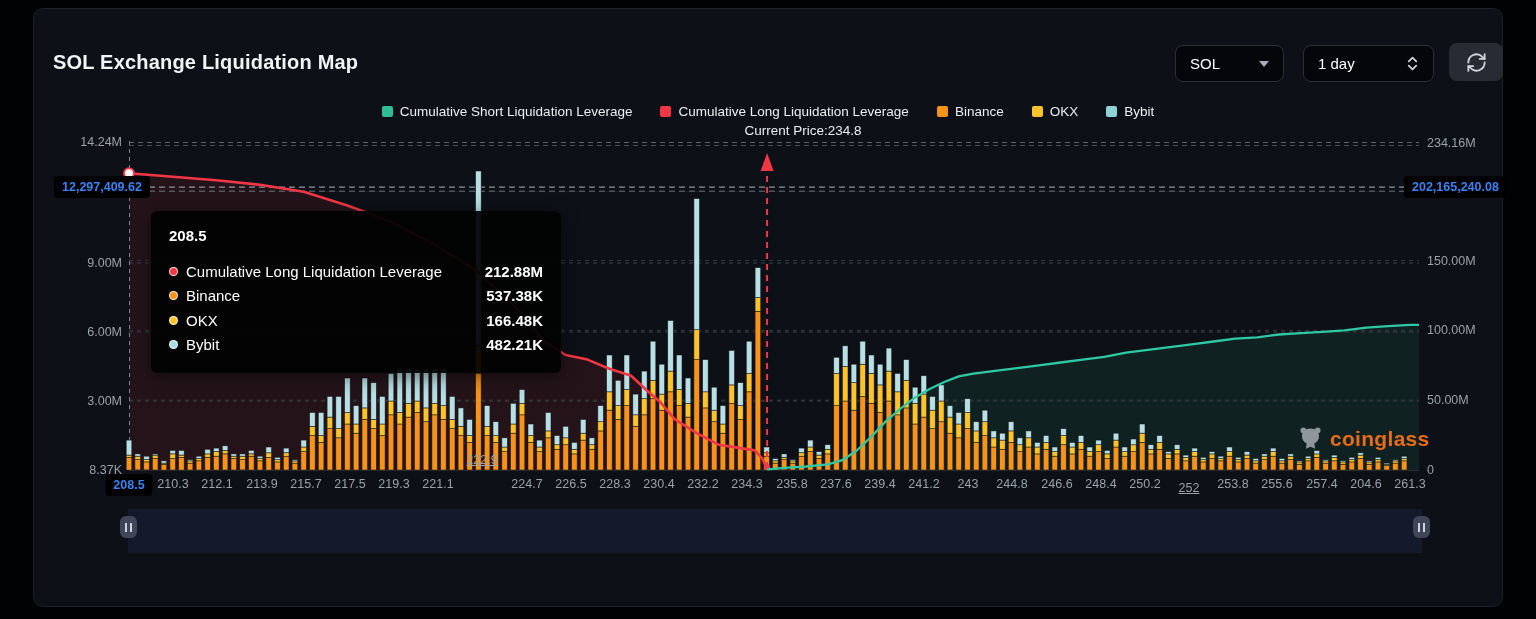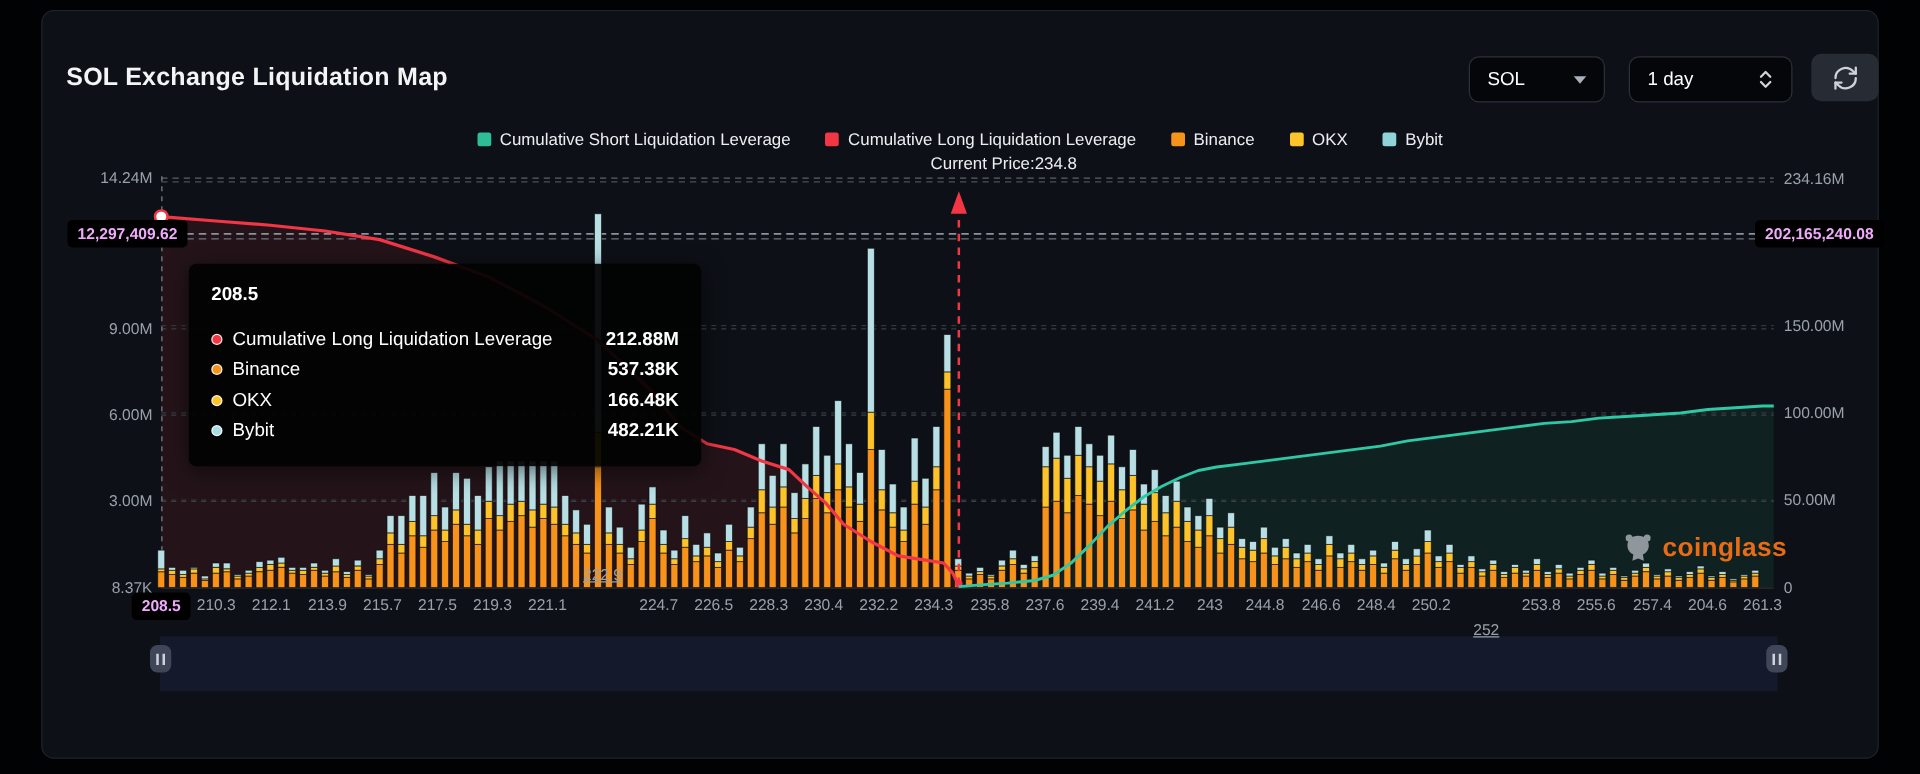--- a/index.html
+++ b/index.html
@@ -24,21 +24,21 @@
     justify-content:center; gap:28px; }
   .legend-item { display:flex; align-items:center; gap:7px; font-size:13.5px; color:#eceef1; cursor:pointer; }
   .legend-item .swatch { width:11px; height:11px; border-radius:2px; }
   .current-price { position:absolute; top:114px; left:729px; transform:translateX(-50%);
     font-size:13.5px; color:#eceef1;margin-left:40px; }
   
   .plot { position:absolute; left:95px; top:132px; width:1290px; height:330px; }
   .ax-label { position:absolute; font-size:12.5px; color:#99a1ab; white-space:nowrap; }
   .ax-left { width:70px; text-align:right; }
   .x-label { transform:translateX(-50%); }
-  .badge { position:absolute; background:#000; color:#f0abfc; font-size:12.5px; font-weight:700;
+  .badge { position:absolute; background:#000; color:#3b82f6; font-size:12.5px; font-weight:700;
     border-radius:4px; padding:4px 8px; white-space:nowrap; z-index:6;text-align:right; }
   .tooltip { position:absolute; left:117px; top:202px; width:410px; height:162px;
     background:rgba(2,2,2,.94); border-radius:6px; padding:16px 18px 14px 18px; z-index:8;
     box-shadow:0 4px 18px rgba(0,0,0,.5); }
   .tooltip-title { font-size:15px; font-weight:700; color:#fff; margin-bottom:15px; }
   .tooltip-row { display:flex; align-items:center; gap:8px; font-size:15px; color:#fff; height:24.5px; }
   .tooltip-row .dot { width:9px; height:9px; border-radius:50%; border:1.5px solid rgba(255,255,255,.85); flex:none; }
   .tooltip-row .t-label { flex:1; }
   .tooltip-row .t-value { font-weight:700; }
   .watermark { position:absolute; left:1263px; top:416px; display:flex; align-items:center;
@@ -646,19 +646,19 @@
     <div class="ax-label x-label" style="left:713px;top:468px;">234.3</div>
     <div class="ax-label x-label" style="left:758px;top:468px;">235.8</div>
     <div class="ax-label x-label" style="left:802px;top:468px;">237.6</div>
     <div class="ax-label x-label" style="left:846px;top:468px;">239.4</div>
     <div class="ax-label x-label" style="left:890px;top:468px;">241.2</div>
     <div class="ax-label x-label" style="left:934px;top:468px;">243</div>
     <div class="ax-label x-label" style="left:978px;top:468px;">244.8</div>
     <div class="ax-label x-label" style="left:1023px;top:468px;">246.6</div>
     <div class="ax-label x-label" style="left:1067px;top:468px;">248.4</div>
     <div class="ax-label x-label" style="left:1111px;top:468px;">250.2</div>
-    <div class="ax-label x-label" style="left:1155px;top:488px;text-decoration:underline;">252</div>
+    <div class="ax-label x-label" style="left:1155px;top:472px;text-decoration:underline;">252</div>
     <div class="ax-label x-label" style="left:1199px;top:468px;">253.8</div>
     <div class="ax-label x-label" style="left:1243px;top:468px;">255.6</div>
     <div class="ax-label x-label" style="left:1288px;top:468px;">257.4</div>
     <div class="ax-label x-label" style="left:1332px;top:468px;">204.6</div>
     <div class="ax-label x-label" style="left:1376px;top:468px;">261.3</div>
   </div>
 
 </body></html>

